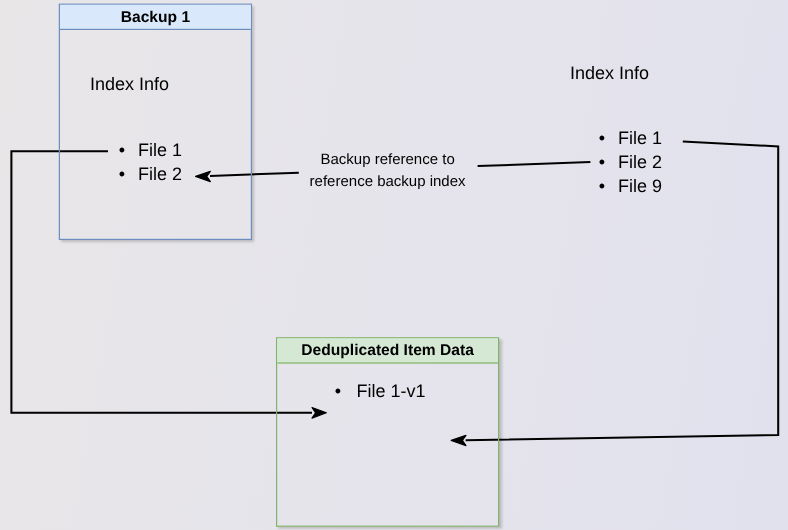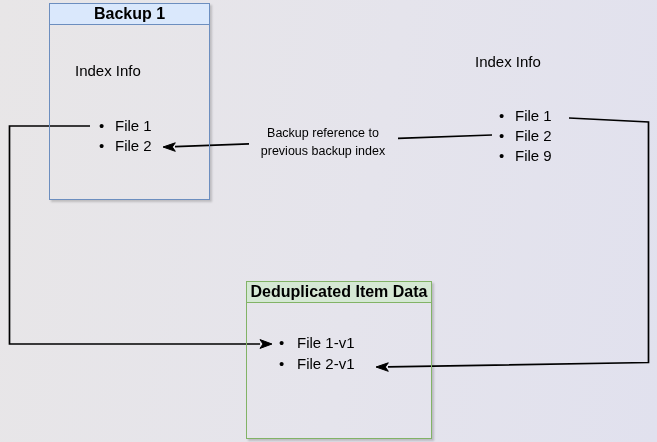--- a/index.html
+++ b/index.html
@@ -35,31 +35,31 @@
   
   .node{
     position:absolute;
     border:1px solid;
     box-shadow:2px 2px 2px rgba(0,0,0,0.18);
   }
   .node .hdr{
     height:20px;
     line-height:20px;
     text-align:center;
-    font-size:16px;
+    font-size:13px;
     font-weight:bold;
     border-bottom:1px solid;
   }
   .blue{ border-color:#6c8ebf; }
   .blue .hdr{ background:#dae8fc; border-bottom-color:#6c8ebf; }
   .green{ border-color:#82b366; }
   .green .hdr{ background:#d5e8d4; border-bottom-color:#82b366; }
   #backup1-box{ left:49px; top:3px;  width:159px; height:195px; }
   #backup2-box{ left:449px; top:3px; width:159px; height:195px; }
-  #dedup-box  { left:230px; top:281px; width:184px; height:156px;margin-left:16px; }
+  #dedup-box  { left:230px; top:281px; width:184px; height:156px; }
   
   .index-label{
     position:absolute;
     font-size:15px;
     line-height:20px;
     white-space:nowrap;
   }
   #b1-index{ left:75px;  top:61px; }
   #b2-index{ left:475px; top:52px; }
   ul.filelist{
@@ -75,21 +75,21 @@
     padding-left:16px;
   }
   ul.filelist li::before{
     content:"\2022";
     position:absolute;
     left:0; top:0;
     font-size:15px;
   }
   #b1-files{ left:99px;  top:116px; }
   #b2-files{ left:499px; top:106px; }
-  #dedup-files{ left:279px; top:333px; }
+  #dedup-files{ left:279px; top:317px; }
   #dedup-files li{ line-height:20.5px; padding-left:18px; }
   
   #annotation{
     position:absolute;
     left:237px; top:124px; width:172px;
     text-align:center;
     font-size:12.5px;
     line-height:18px;
     white-space:nowrap;
   }
@@ -126,21 +126,20 @@
     <li>File 1</li>
     <li>File 2</li>
     <li>File 9</li>
   </ul>
 
   <div id="dedup-box" class="node green">
     <div class="hdr">Deduplicated Item Data</div>
   </div>
   <ul id="dedup-files" class="filelist">
     <li>File 1-v1</li>
-    <li>File 2-v1</li>
   </ul>
 
   <div id="annotation">
     <div>Backup reference to</div>
-    <div>previous backup index</div>
+    <div>reference backup index</div>
   </div>
 
 </div>
 
 </body></html>

